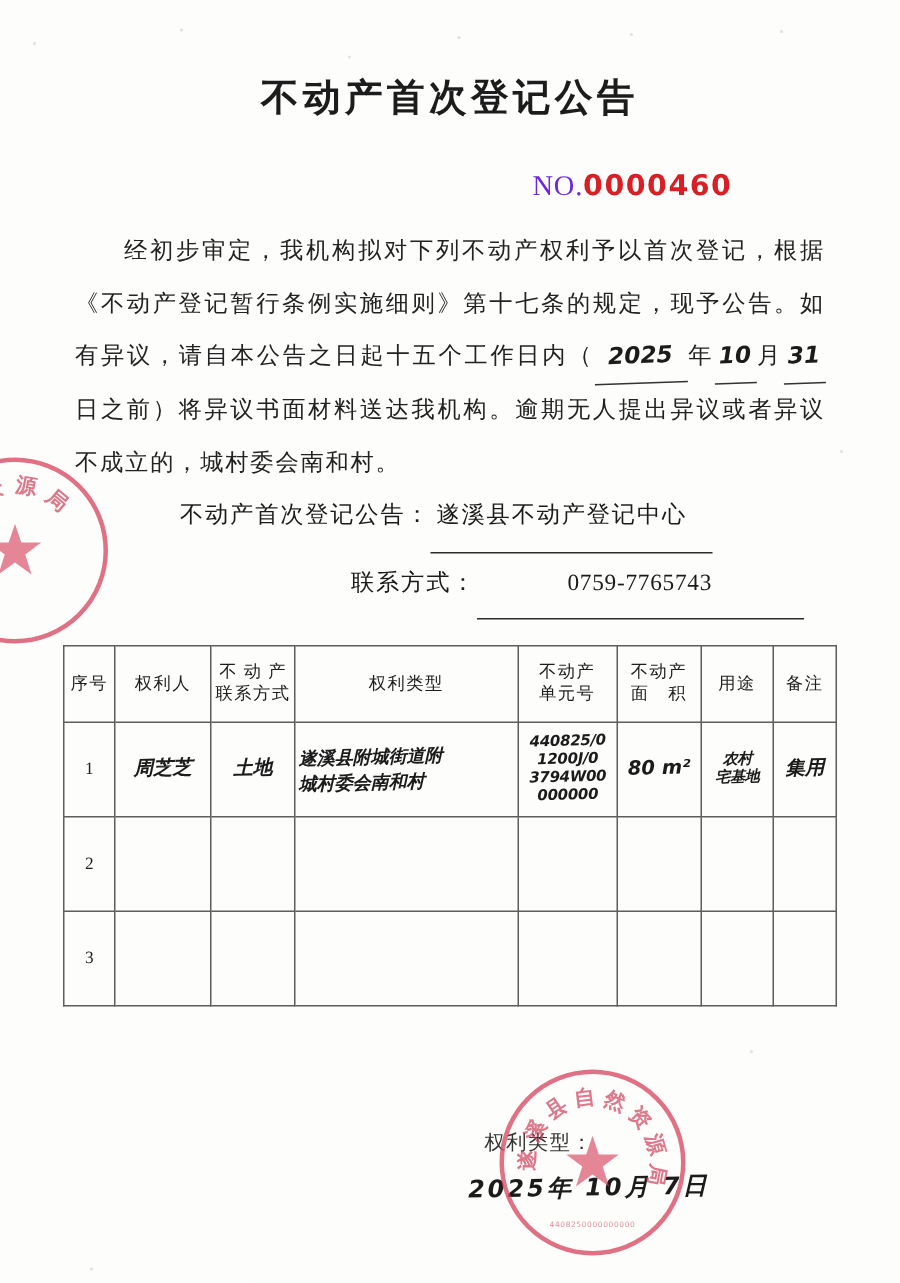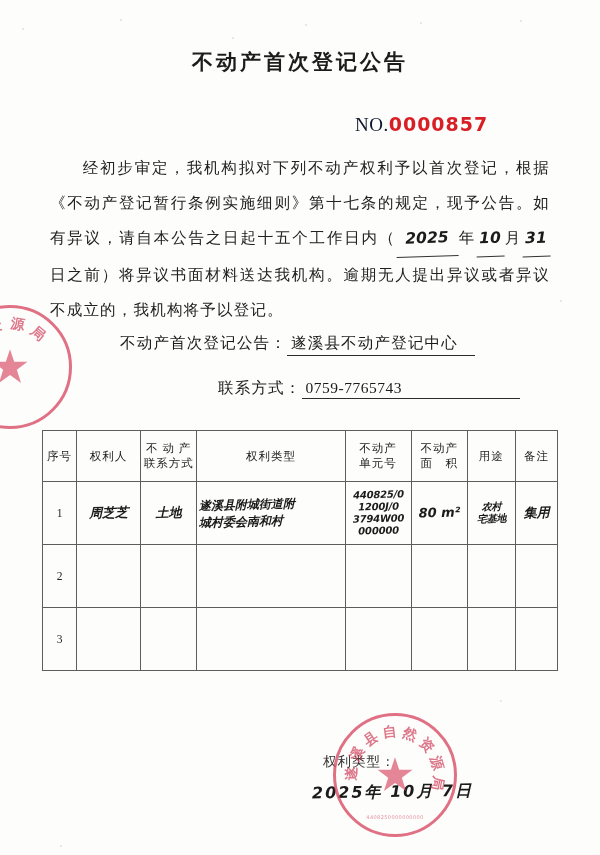--- a/index.html
+++ b/index.html
@@ -30,38 +30,38 @@
     border-radius: 50%;
     opacity: .55;
   }
 
   
   .doc-title {
     position: absolute;
     top: 48px;
     left: 0; right: 0;
     text-align: center;
-    font-size: 21px;
+    font-size: 25px;
     font-weight: bold;
     letter-spacing: 3px;
     font-family: "Liberation Sans", "DejaVu Sans", sans-serif;
     color: #1c1c1c;
   }
 
   
   .no-line {
     position: absolute;
     top: 113px;
     left: 355px;
     font-size: 19px;
     letter-spacing: .5px;
     white-space: nowrap;
   }
   .no-label {
-    color: #0f172a;
+    color: #6d28d9;
     font-family: "Liberation Serif", serif;
   }
   .no-value {
     color: #d81f26;
     font-family: "DejaVu Sans", sans-serif;
     font-weight: bold;
     letter-spacing: 1px;
   }
 
   
@@ -98,25 +98,25 @@
   .w-day   { width: 24px; }
 
   
   .addr-row, .tel-row {
     position: absolute;
     font-size: 15.5px;
     letter-spacing: 1.2px;
     white-space: nowrap;
   }
   .addr-row { top: 333px; left: 120px; }
-  .tel-row  { top: 378px; left: 218px; }
+  .tel-row  { top: 378px; left: 234px; text-align: center; }
   .field-val {
     display: inline-block;
     border-bottom: 1.2px solid #2b2b2b;
-    padding: 0 4px 1px 4px;
+    padding: 0 4px 14px 4px;
     min-width: 180px;
   }
   .tel-row .field-val {
     font-family: "Liberation Serif", serif;
     letter-spacing: .5px;
     min-width: 210px;
   }
 
   
   .reg-table {
@@ -257,25 +257,25 @@
 <div class="speckle" style="top:24px;left:305px"></div>
 <div class="speckle" style="top:22px;left:420px"></div>
 <div class="speckle" style="top:20px;left:520px"></div>
 <div class="speckle" style="top:300px;left:560px"></div>
 <div class="speckle" style="top:845px;left:60px"></div>
 <div class="speckle" style="top:700px;left:500px"></div>
 
 <div class="doc-title">不动产首次登记公告</div>
 
 <div class="no-line">
-  <span class="no-label">NO.</span><span class="no-value">0000857</span>
+  <span class="no-label">NO.</span><span class="no-value">0000460</span>
 </div>
 
 <div class="body-text">
-  <span class="indent"></span><span>经初步审定，我机构拟对下列不动产权利予以首次登记，根据《不动产登记暂行条例实施细则》第十七条的规定，现予公告。如有异议，请自本公告之日起十五个工作日内（</span><span class="hw hw-blank w-year">2025</span><span>年</span><span class="hw hw-blank w-month">10</span><span>月</span><span class="hw hw-blank w-day">31</span><span>日之前）</span><span>将异议书面材料送达我机构。逾期无人提出异议或者异议不成立的，我机构将予以登记。</span>
+  <span class="indent"></span><span>经初步审定，我机构拟对下列不动产权利予以首次登记，根据《不动产登记暂行条例实施细则》第十七条的规定，现予公告。如有异议，请自本公告之日起十五个工作日内（</span><span class="hw hw-blank w-year">2025</span><span>年</span><span class="hw hw-blank w-month">10</span><span>月</span><span class="hw hw-blank w-day">31</span><span>日之前）</span><span>将异议书面材料送达我机构。逾期无人提出异议或者异议不成立的，城村委会南和村。</span>
 </div>
 
 <div class="addr-row">
   <span>不动产首次登记公告：</span><span class="field-val">遂溪县不动产登记中心</span>
 </div>
 
 <div class="tel-row">
   <span>联系方式：</span><span class="field-val">0759-7765743</span>
 </div>
 

